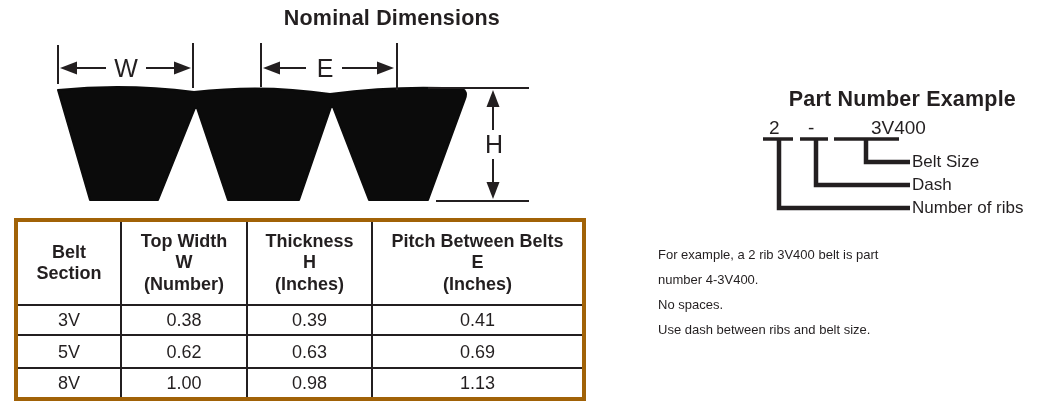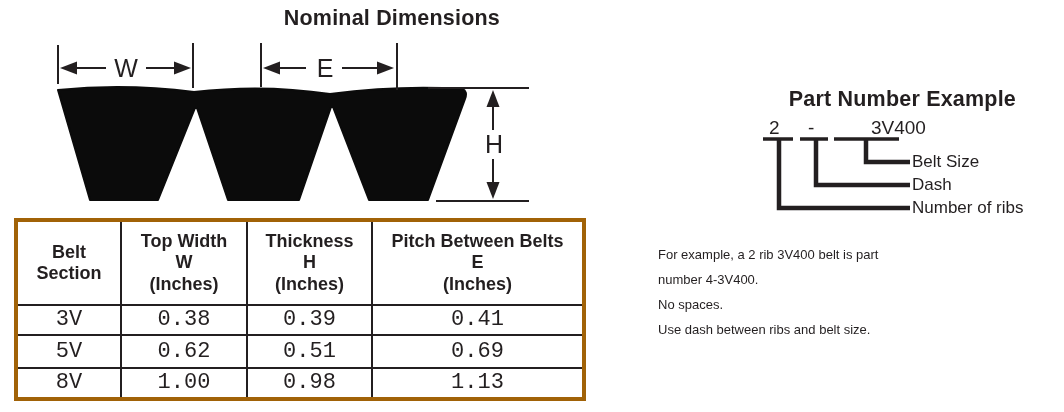--- a/index.html
+++ b/index.html
@@ -23,21 +23,21 @@
   }
   table.spec td,table.spec th{
     border:2px solid #231f20;
     text-align:center;vertical-align:middle;
     padding:0;
   }
   table.spec{border:4px solid #a16207;}
   table.spec th{
     font-size:18px;font-weight:bold;line-height:21.5px;white-space:pre-line;
   }
-  table.spec td{font-size:22px;line-height:18px;font-family:Liberation Mono, monospace;}
+  table.spec td{font-size:18px;line-height:18px;}
   
   .pn-token{font-size:19px;line-height:19px;}
   .pn-callout{font-size:17px;line-height:20px;}
   #pn-svg{position:absolute;left:700px;top:110px;width:364px;height:115px;}
   
   .note-line{font-size:13px;line-height:25px;white-space:nowrap;}
 </style>
 </head>
 <body>
 
@@ -94,38 +94,38 @@
       <col style="width:126px">
       <col style="width:125px">
       <col style="width:212px">
   </colgroup>
   <tbody>
     <tr style="height:85px;">
       <th>Belt
 Section</th>
       <th>Top Width
 W
-(Inches)</th>
+(Number)</th>
       <th>Thickness
 H
 (Inches)</th>
       <th>Pitch Between Belts
 E
 (Inches)</th>
     </tr>
     <tr style="height:30px;">
       <td>3V</td>
       <td>0.38</td>
       <td>0.39</td>
       <td>0.41</td>
     </tr>
     <tr style="height:33px;margin-top:8px;">
       <td>5V</td>
       <td>0.62</td>
-      <td>0.51</td>
+      <td>0.63</td>
       <td>0.69</td>
     </tr>
     <tr style="height:31px;margin-top:8px;">
       <td>8V</td>
       <td>1.00</td>
       <td>0.98</td>
       <td>1.13</td>
     </tr>
   </tbody>
 </table>

